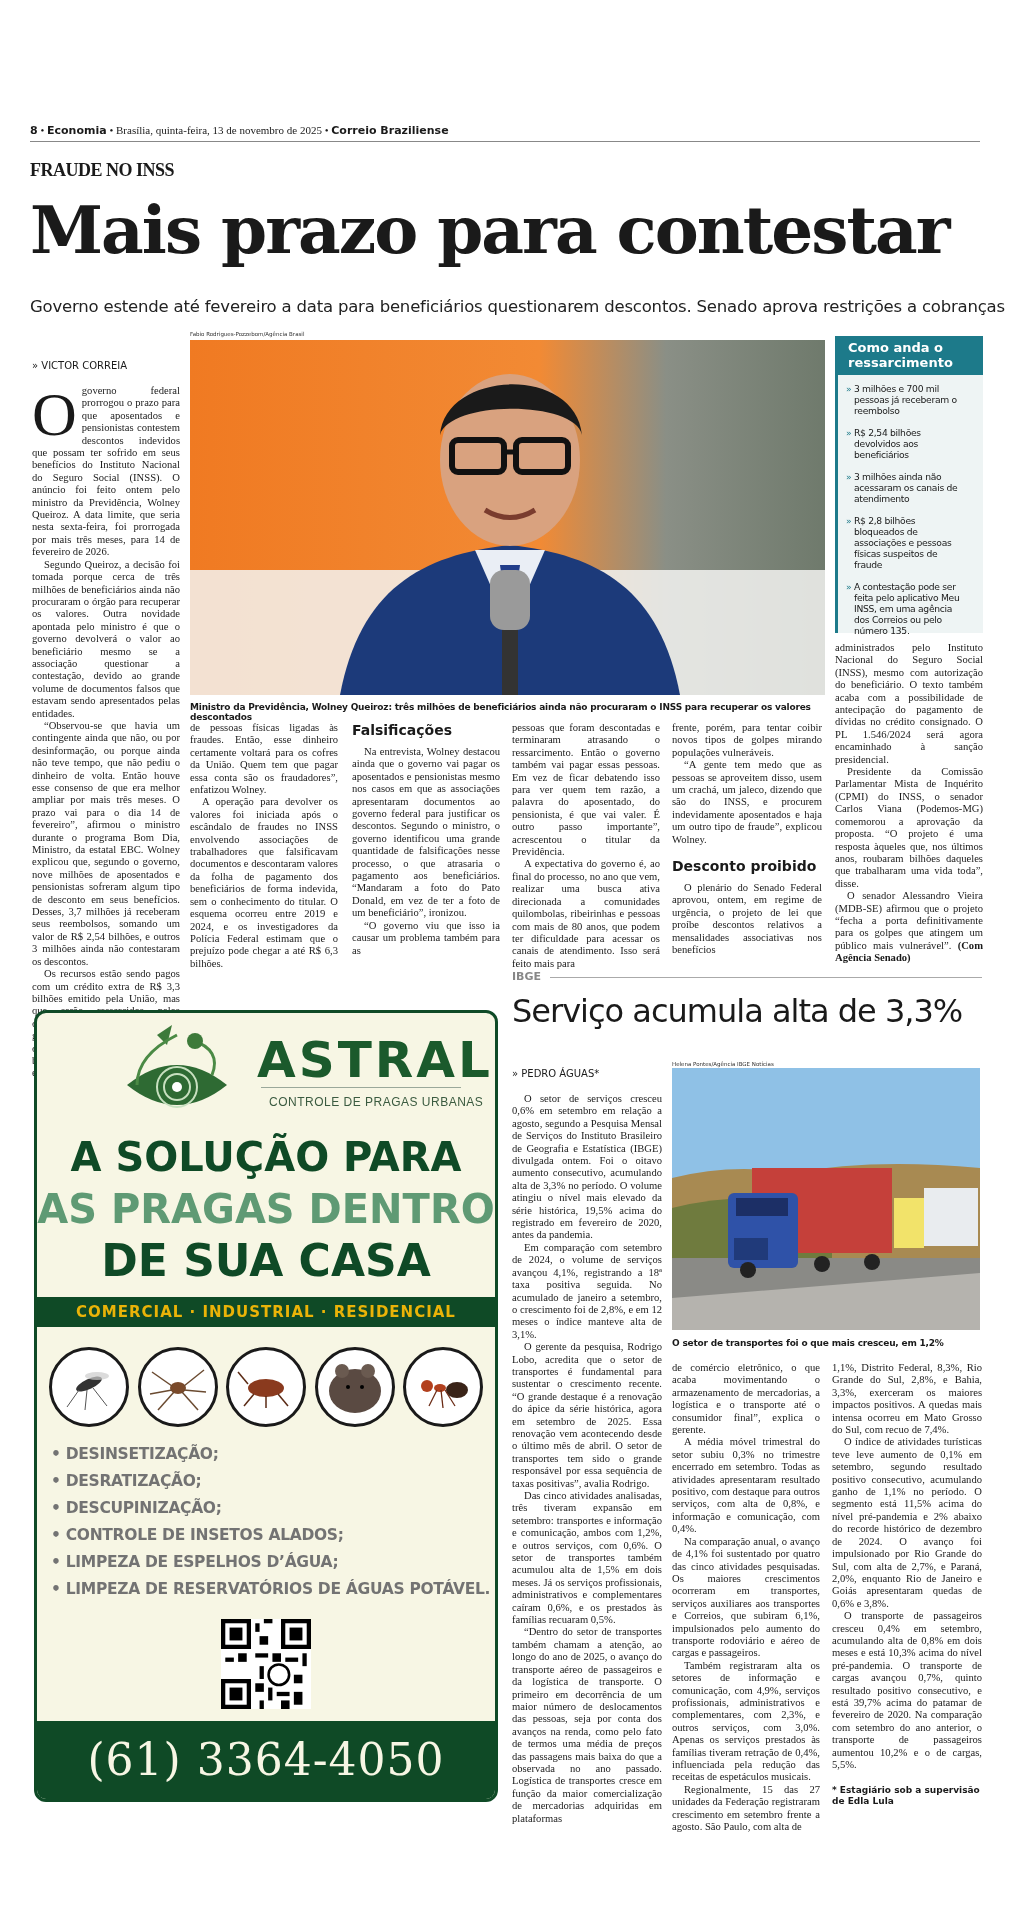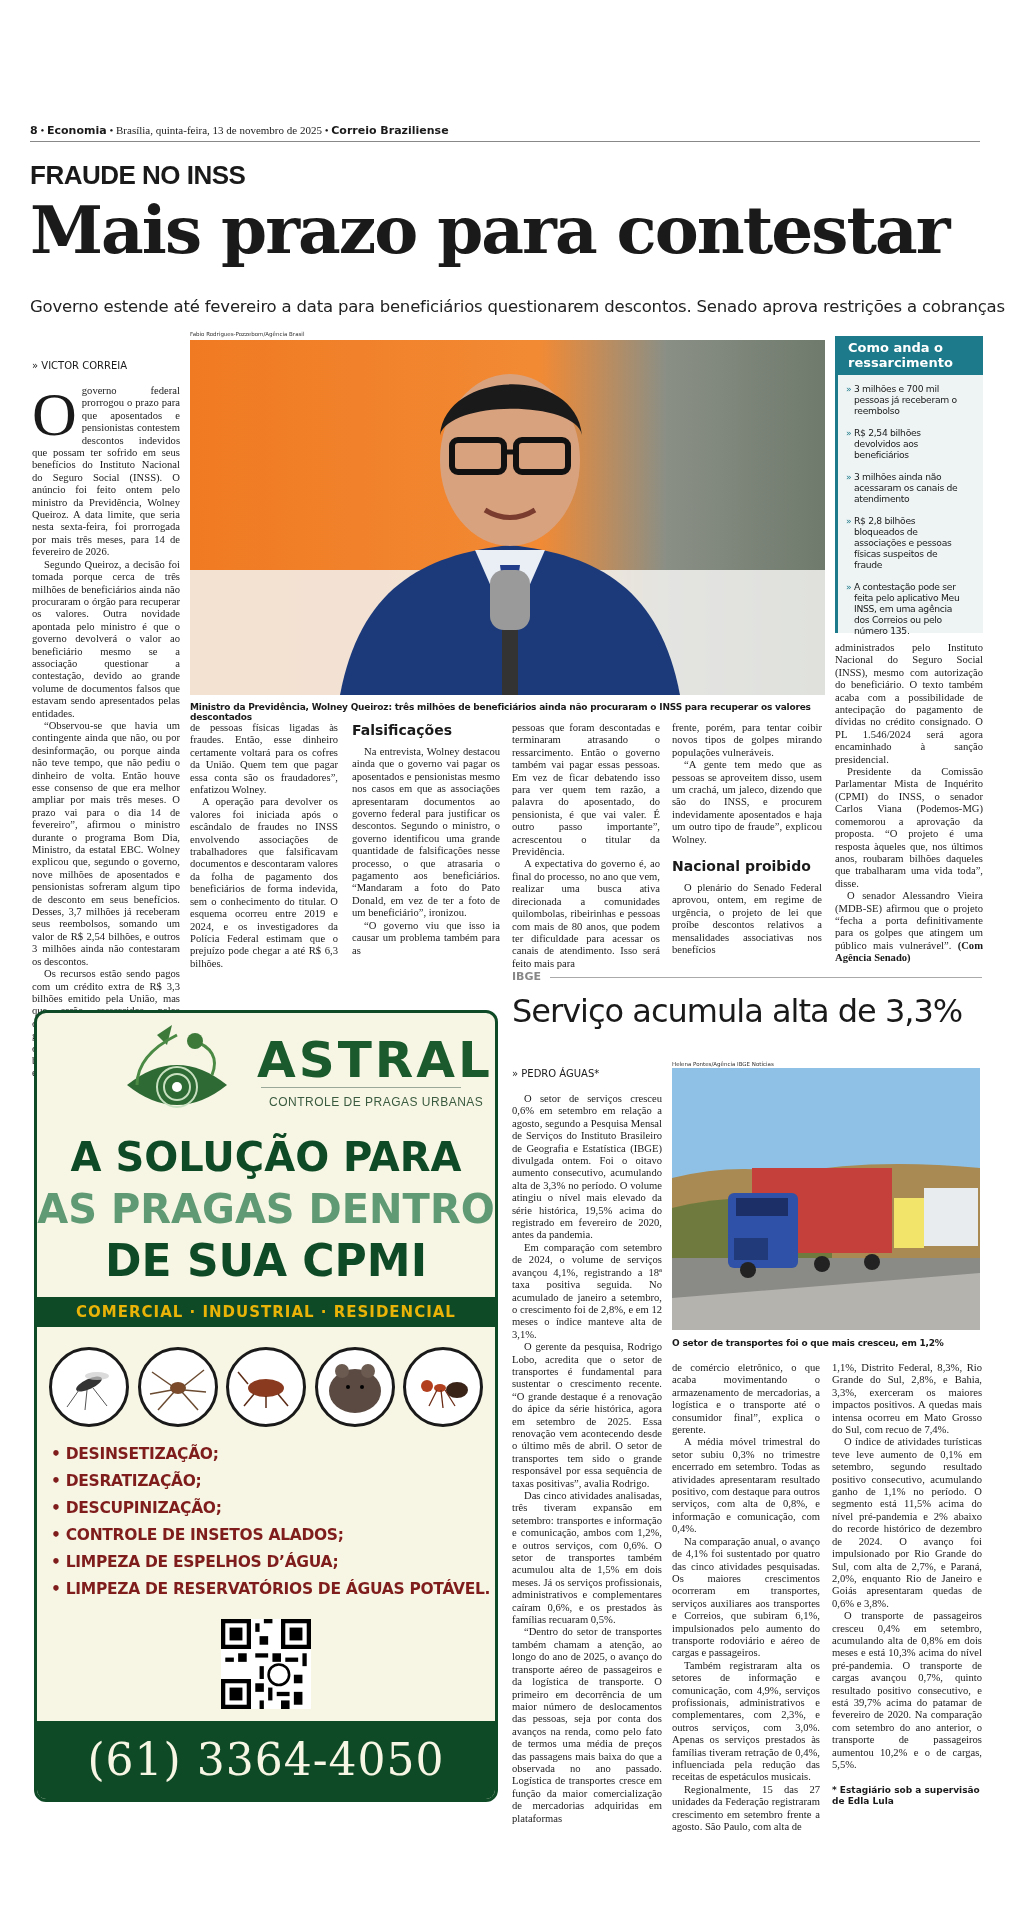--- a/index.html
+++ b/index.html
@@ -5,21 +5,21 @@
   * { box-sizing: border-box; margin: 0; padding: 0; }
   html, body { width: 1011px; height: 1913px; background: #fff; overflow: hidden; }
   body { position: relative; font-family: "DejaVu Serif", serif; color: #1a1a1a; }
   .abs { position: absolute; }
   .body-text { font-family: "Liberation Serif", serif; font-size: 10.6px; line-height: 12.4px; text-align: justify; hyphens: auto; }
   .body-text p { text-indent: 12px; }
   .body-text p.first { text-indent: 0; }
 
   .folio { left: 30px; top: 124px; width: 950px; height: 18px; border-bottom: 1px solid #888; font-size: 11px; font-family: "Liberation Serif", serif; }
   .folio b { font-family: "DejaVu Sans", sans-serif; font-weight: bold; }
-  .kicker { left: 30px; top: 160px; font-family: Liberation Sans, sans-serif; font-weight: 900; font-size: 26px; letter-spacing: -0.5px; }
+  .kicker { left: 30px; top: 160px; font-family: Liberation Serif, serif; font-weight: 900; font-size: 18px; letter-spacing: -0.5px; }
   .headline { left: 30px; top: 190px; font-family: "DejaVu Serif", serif; font-weight: bold; font-size: 66px; letter-spacing: -2px; line-height: 80px; white-space: nowrap; }
   .subhead { left: 30px; top: 297px; font-family: "DejaVu Sans", sans-serif; font-size: 16.5px; letter-spacing: -0.2px; white-space: nowrap; color: #222; }
 
   .byline { font-family: "DejaVu Sans", sans-serif; font-size: 10px; }
   .col1 { left: 32px; top: 360px; width: 148px; }
   .dropcap { float: left; font-family: "Liberation Serif", serif; font-size: 62px; line-height: 50px; margin: 4px 5px 0 0; }
 
   .photo1 { left: 190px; top: 340px; width: 635px; height: 355px; overflow: hidden; }
   .credit { font-family: "DejaVu Sans", sans-serif; font-size: 5.5px; color: #333; }
   .caption { font-family: "DejaVu Sans", sans-serif; font-weight: bold; font-size: 9px; letter-spacing: -0.2px; }
@@ -33,21 +33,21 @@
   .subtitle { font-family: "DejaVu Sans", sans-serif; font-weight: bold; font-size: 14px; margin: 0 0 8px 0; }
 
   .ad { left: 34px; top: 1010px; width: 464px; height: 792px; background: #f7f6e4; border: 3px solid #0f4a26; border-radius: 12px; overflow: hidden; }
   .ad-name { font-family: "DejaVu Sans", sans-serif; font-weight: 900; font-size: 50px; color: #1b5a2c; letter-spacing: 3px; }
   .ad-sub { font-family: "Liberation Sans", sans-serif; font-size: 12px; color: #3b5b40; letter-spacing: 0.5px; margin-left: 8px; }
   .ad-h { font-family: "DejaVu Sans", sans-serif; font-weight: 900; text-align: center; letter-spacing: 0px; line-height: 52px; }
   .ad-bar { background: #0f4a26; color: #eab308; font-family: "DejaVu Sans", sans-serif; font-weight: bold; font-size: 15px; text-align: center; height: 30px; line-height: 30px; letter-spacing: 1px; }
   .bugs { display: flex; justify-content: space-between; padding: 0 12px; }
   .bug { width: 80px; height: 80px; border-radius: 50%; border: 3px solid #1a1a1a; background: #fff; display: flex; align-items: center; justify-content: center; }
   .svc { list-style: none; padding-left: 14px; }
-  .svc li { font-family: "DejaVu Sans", sans-serif; font-weight: bold; font-size: 15.5px; line-height: 27px; color: #7f1d1d; letter-spacing: -0.3px; }
+  .svc li { font-family: "DejaVu Sans", sans-serif; font-weight: bold; font-size: 15.5px; line-height: 27px; color: #737373; letter-spacing: -0.3px; }
   .svc li::before { content: "• "; }
   .phone { background: #0f4a26; color: #f7f6e4; font-family: "DejaVu Serif", serif; font-size: 44px; text-align: center; height: 78px; line-height: 78px; letter-spacing: 1px; }
 
   .ibge-tag { left: 512px; top: 970px; width: 470px; height: 14px; font-family: "DejaVu Sans", sans-serif; font-weight: bold; font-size: 11px; color: #888; }
   .ibge-tag::after { content: ""; position: absolute; left: 38px; right: 0; top: 7px; border-top: 1px solid #aaa; }
   .headline2 { left: 512px; top: 992px; font-family: "DejaVu Sans", sans-serif; font-size: 32px; letter-spacing: -1px; white-space: nowrap; }
   .photo2 { left: 672px; top: 1068px; width: 308px; height: 262px; overflow: hidden; }
   .footnote { font-family: "DejaVu Sans", sans-serif; font-weight: bold; font-size: 9px; line-height: 11px; }
 </style>
 </head>
@@ -121,21 +121,21 @@
 <div class="abs body-text" style="left:512px; top:722px; width:148px;">
   <p class="first">pessoas que foram descontadas e terminaram atrasando o ressarcimento. Então o governo também vai pagar essas pessoas. Em vez de ficar debatendo isso para ver quem tem razão, a palavra do aposentado, do pensionista, é que vai valer. É outro passo importante”, acrescentou o titular da Previdência.</p>
   <p>A expectativa do governo é, ao final do processo, no ano que vem, realizar uma busca ativa direcionada a comunidades quilombolas, ribeirinhas e pessoas com mais de 80 anos, que podem ter dificuldade para acessar os canais de atendimento. Isso será feito mais para</p>
 </div>
 
 <div class="abs" style="left:672px; top:722px; width:150px;">
   <div class="body-text">
     <p class="first">frente, porém, para tentar coibir novos tipos de golpes mirando populações vulneráveis.</p>
     <p>“A gente tem medo que as pessoas se aproveitem disso, usem um crachá, um jaleco, dizendo que são do INSS, e procurem indevidamente aposentados e haja um outro tipo de fraude”, explicou Wolney.</p>
   </div>
-  <div class="subtitle" style="margin-top:12px;">Nacional proibido</div>
+  <div class="subtitle" style="margin-top:12px;">Desconto proibido</div>
   <div class="body-text">
     <p>O plenário do Senado Federal aprovou, ontem, em regime de urgência, o projeto de lei que proíbe descontos relativos a mensalidades associativas nos benefícios</p>
   </div>
 </div>
 
 <div class="abs box">
   <div class="box-title">Como anda o ressarcimento</div>
   <ul>
     <li>3 milhões e 700 mil pessoas já receberam o reembolso</li>
     <li>R$ 2,54 bilhões devolvidos aos beneficiários</li>
@@ -162,21 +162,21 @@
       <path d="M60 20 Q20 40 20 70" stroke="#4b8a45" stroke-width="3" fill="none"></path>
       <path d="M75 25 Q105 35 95 60" stroke="#4b8a45" stroke-width="3" fill="none"></path>
       <circle cx="78" cy="26" r="8" fill="#3d7a3a"></circle>
     </svg>
     <div style="position:absolute; left:220px; top:18px;" class="ad-name">ASTRAL</div>
     <div style="position:absolute; left:224px; top:74px; width:200px; border-top:1px solid #9aa89a;"></div>
     <div style="position:absolute; left:224px; top:82px;" class="ad-sub">CONTROLE DE PRAGAS URBANAS</div>
   </div>
   <div class="ad-h" style="font-size:40px; color:#0f4a26;">A SOLUÇÃO PARA</div>
   <div class="ad-h" style="font-size:40px; color:#5f9a74;">AS PRAGAS DENTRO</div>
-  <div class="ad-h" style="font-size:44px; color:#0f4a26;">DE SUA CPMI</div>
+  <div class="ad-h" style="font-size:44px; color:#0f4a26;">DE SUA CASA</div>
   <div class="ad-bar" style="margin-top:10px;">COMERCIAL · INDUSTRIAL · RESIDENCIAL</div>
   <div class="bugs" style="margin-top:20px;">
     <div class="bug">
       <svg width="60" height="50" viewBox="0 0 60 50">
           <ellipse cx="30" cy="22" rx="14" ry="5" fill="#333" transform="rotate(-25 30 22)"></ellipse>
           <line x1="20" y1="28" x2="8" y2="45" stroke="#555"></line>
           <line x1="28" y1="28" x2="26" y2="48" stroke="#555"></line>
           <line x1="34" y1="26" x2="48" y2="44" stroke="#555"></line>
           <ellipse cx="38" cy="14" rx="12" ry="4" fill="#ccc" opacity="0.7"></ellipse>
         </svg>

